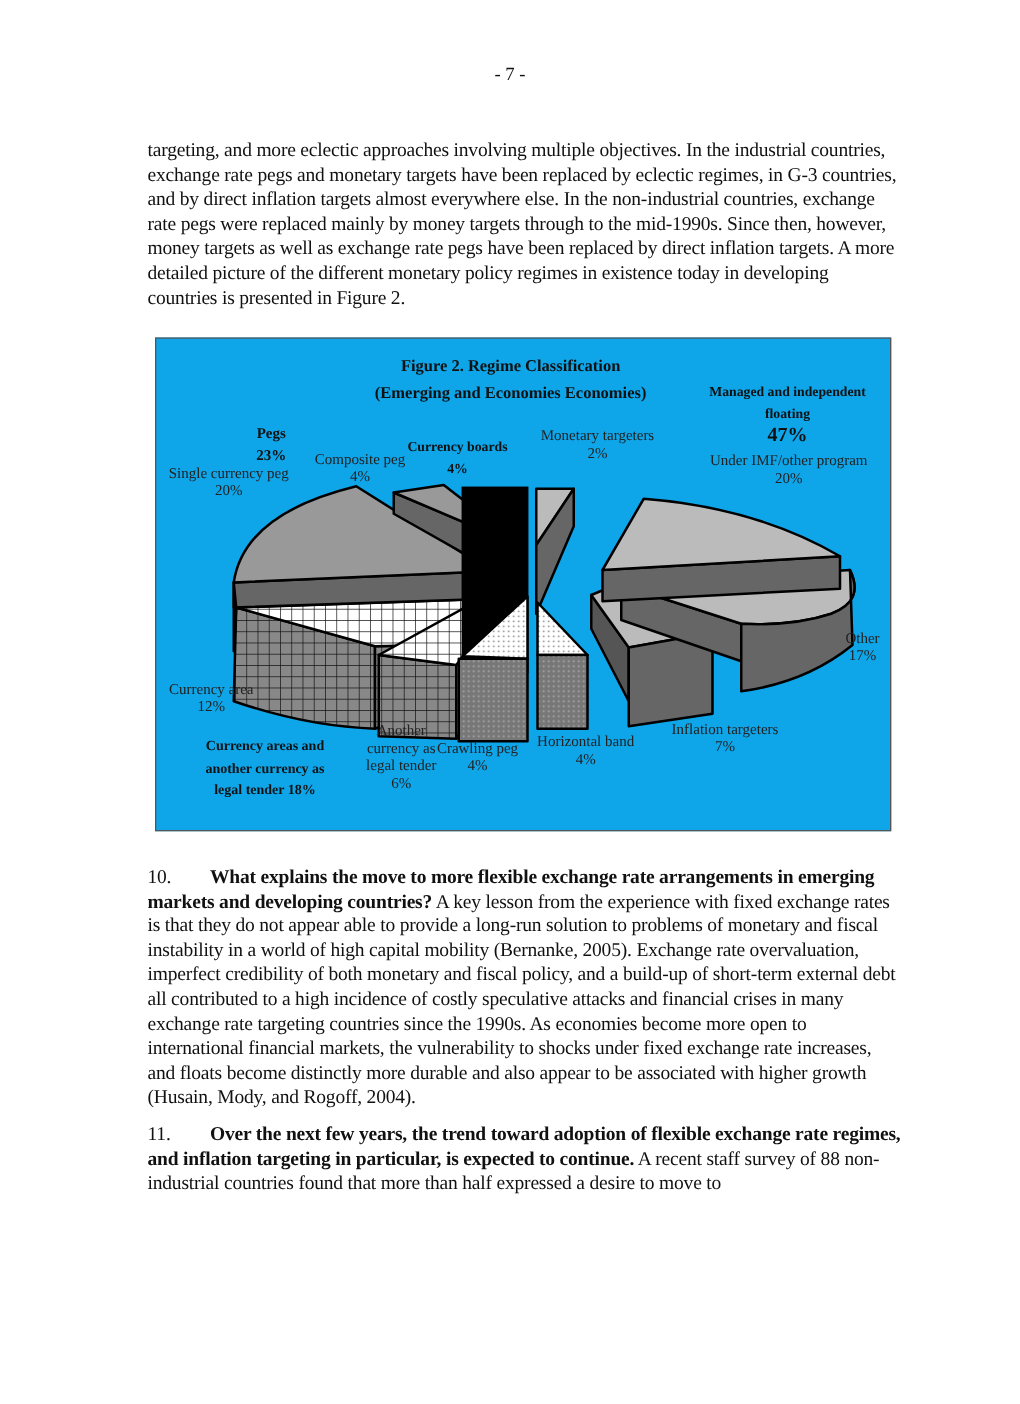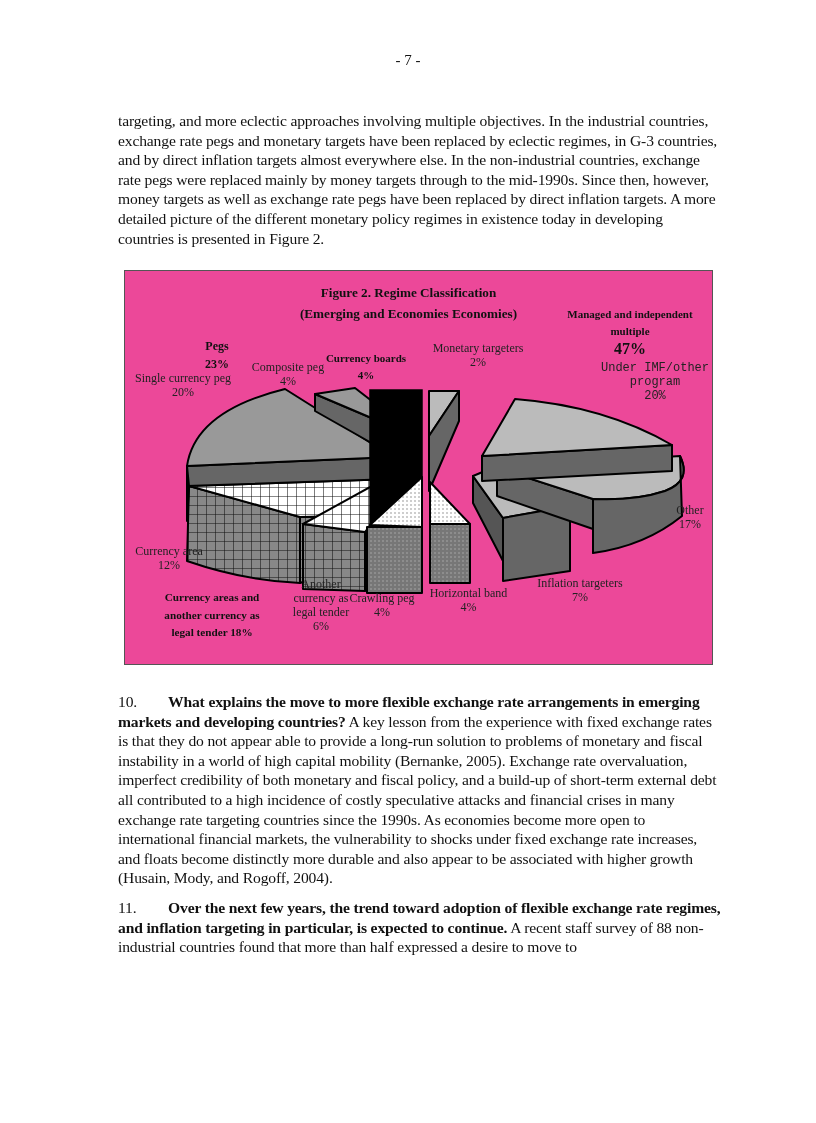--- a/index.html
+++ b/index.html
@@ -18,21 +18,21 @@
     letter-spacing: -0.15px;
   }
   .para b { font-weight: bold; }
   .p-intro { top: 111px; }
   .p10 { top: 692px; }
   .p11 { top: 898px; }
   .para-num { display: inline-block; width: 50px; }
 
   .figure-box {
     position: absolute; left: 124px; top: 270px; width: 589px; height: 395px;
-    border: 1px solid #555; box-sizing: border-box; background: #ec4899;
+    border: 1px solid #555; box-sizing: border-box; background: #0ea5e9;
   }
   .fig-title {
     position: absolute; left: 0; width: 100%; text-align: center;
     font-weight: bold; font-size: 13.2px; line-height: 20px;
   }
   .fig-title.l1 { top: 12px; left: -10px; }
   .fig-title.l2 { top: 33px; left: -10px; }
 
   .lbl {
     position: absolute; text-align: center;
@@ -147,24 +147,24 @@
     <div>Currency boards</div>
     <div>4%</div>
   </div>
   <div class="lbl" style="left:298px; top:70px; width:110px;">
     <div>Monetary targeters</div>
     <div>2%</div>
   </div>
 
   <div class="lbl bold" style="left:430px; top:35px; width:150px; font-size:11px; line-height:17px;">
     <div>Managed and independent</div>
-    <div>multiple</div>
+    <div>floating</div>
     <div style="font-size:16px;">47%</div>
   </div>
-  <div class="lbl" style="left:460px; top:90px; width:140px;font-family:Liberation Mono, monospace;">
+  <div class="lbl" style="left:436px; top:90px; width:140px;">
     <div>Under IMF/other program</div>
     <div>20%</div>
   </div>
   <div class="lbl" style="left:540px; top:232px; width:50px;">
     <div>Other</div>
     <div>17%</div>
   </div>
   <div class="lbl" style="left:400px; top:305px; width:110px;">
     <div>Inflation targeters</div>
     <div>7%</div>

